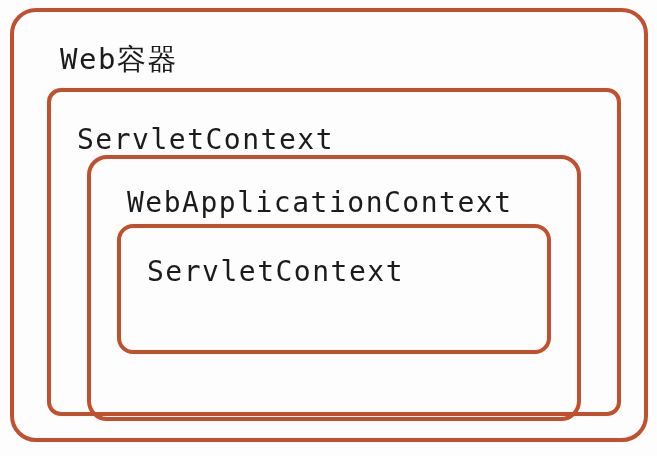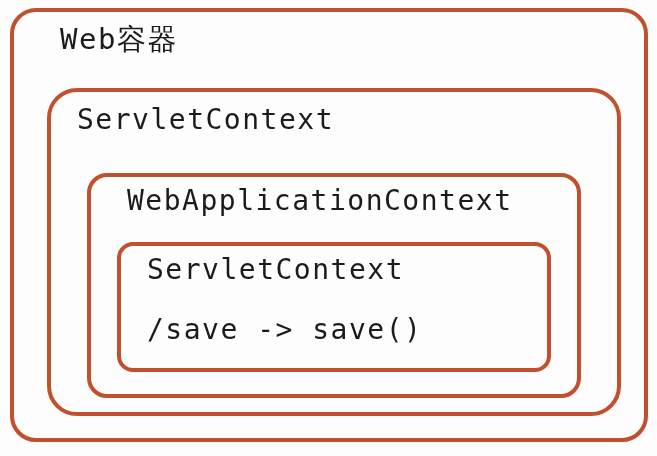--- a/index.html
+++ b/index.html
@@ -20,42 +20,43 @@
     position: absolute;
     box-sizing: border-box;
     border: 4px solid var(--border, #c1512e);
     background: transparent;
   }
   .box-label {
     position: absolute;
     white-space: nowrap;
     letter-spacing: 1.5px;
     line-height: 34px;
+    margin-top: 20px;
   }
   #box-web-container {
     left: 10px; top: 8px;
     width: 638px; height: 434px;
     border-radius: 26px;
   }
   #label-web-container {
     left: 46px; top: 10px;
     font-size: 29px;
   }
   #box-servlet-context {
     left: 33px; top: 76px;   
     width: 574px; height: 328px;
-    border-radius: 30px;
+    border-radius: 14px;
   }
   #label-servlet-context {
     left: 26px; top: 11px;
     font-size: 28px;
   }
   #box-web-application-context {
-    left: 36px; top: 81px;
-    width: 494px; height: 225px;
+    left: 36px; top: 63px;
+    width: 494px; height: 266px;
     border-radius: 20px;
     text-align: center;
   }
   #label-web-application-context {
     left: 36px; top: 7px;
     font-size: 28px;
   }
   #box-user-controller {
     left: 26px; top: 65px;
     width: 434px; height: 130px;
@@ -79,20 +80,19 @@
     <span class="box-label" id="label-web-container">Web容器</span>
 
     <div class="box" id="box-servlet-context">
       <span class="box-label" id="label-servlet-context">ServletContext</span>
 
       <div class="box" id="box-web-application-context">
         <span class="box-label" id="label-web-application-context">WebApplicationContext</span>
 
         <div class="box" id="box-user-controller">
           <span class="box-label" id="label-user-controller">ServletContext</span>
-          <span class="box-label" id="label-user-controller-mapping">/save -&gt; save()</span>
         </div>
 
       </div>
     </div>
   </div>
 
 </div>
 
 </body></html>

